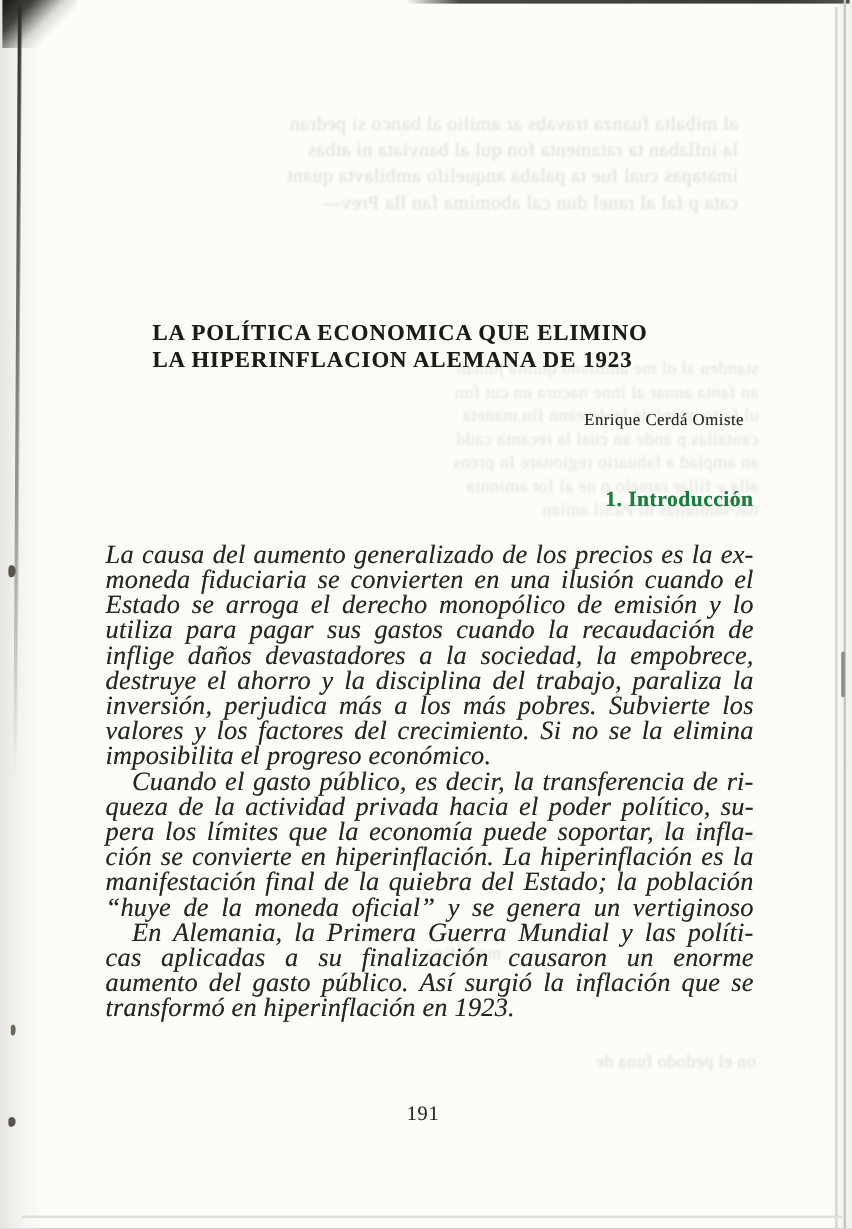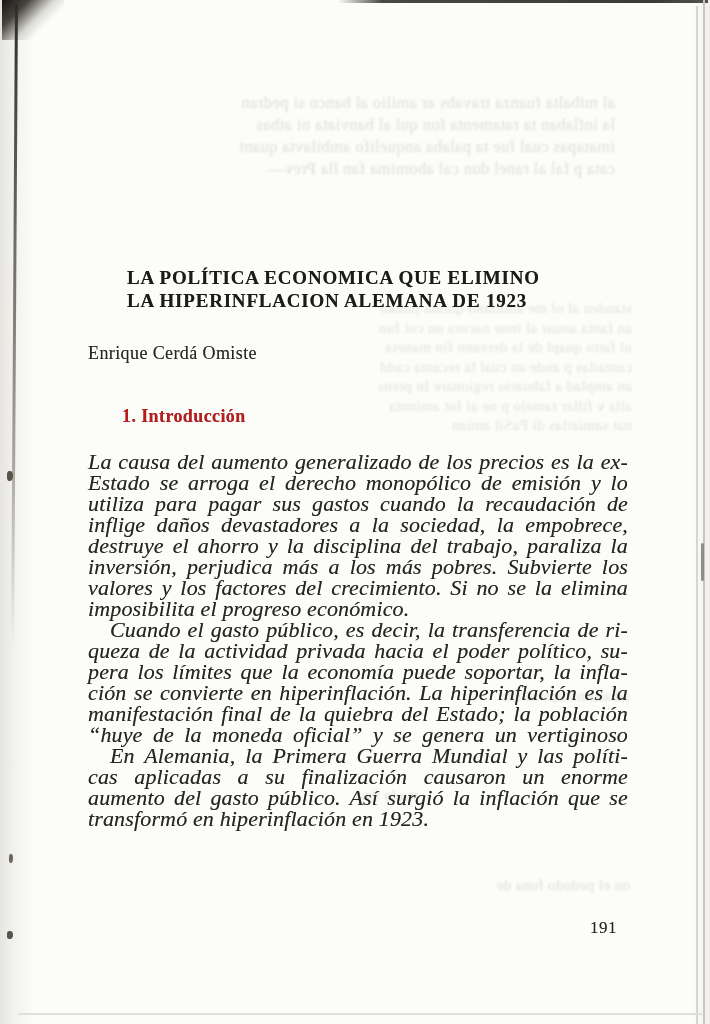--- a/index.html
+++ b/index.html
@@ -66,41 +66,41 @@
   .column{position:absolute;left:88px;top:0;width:540px;}
   .title{
     position:absolute;top:266px;left:39px;
     font-weight:bold;font-size:19px;line-height:23px;
     letter-spacing:.8px;color:#1d1b17;
     text-shadow:0 0 .5px rgba(29,27,23,.55);
     white-space:nowrap;
   }
   .author{
     position:absolute;top:343px;left:0;width:532px;
-    text-align:left;font-size:18px;letter-spacing:.4px;
+    text-align:right;font-size:14px;letter-spacing:.4px;
     text-shadow:0 0 .4px rgba(39,37,32,.4);
   }
   .section-heading{
     position:absolute;top:406px;left:34px;width:506px;
-    text-align:left;font-weight:bold;font-size:18px;
-    letter-spacing:.4px;color:#b91c1c;
+    text-align:right;font-weight:bold;font-size:18px;
+    letter-spacing:.4px;color:#15803d;
     text-shadow:0 0 .5px rgba(29,27,23,.5);
   }
   .body-text{
     position:absolute;top:451px;left:0;width:540px;
     font-size:22px;letter-spacing:.15px;
     text-shadow:0 0 .45px rgba(39,37,32,.5);
     font-style:italic;
   }
   .body-line{height:21px;line-height:21px;text-align:justify;text-align-last:justify;}
   .body-line.last{text-align-last:left;}
   .body-line.indent{text-indent:22px;}
   .page-number{
     position:absolute;top:918px;left:0;width:529px;
-    text-align:right;font-size:17px;letter-spacing:.5px;
+    text-align:center;font-size:17px;letter-spacing:.5px;
     text-shadow:0 0 .4px rgba(39,37,32,.4);
   }
 </style>
 </head>
 <body>
 
 <div class="scan">
 
   <div class="left-shade"></div>
   <div class="right-shade"></div>
@@ -125,20 +125,21 @@
 
   <div class="column">
     <div class="title">
       <div>LA POLÍTICA ECONOMICA QUE ELIMINO</div>
       <div>LA HIPERINFLACION ALEMANA DE 1923</div>
     </div>
     <div class="author">Enrique Cerdá Omiste</div>
     <div class="section-heading">1. Introducción</div>
     <div class="body-text">
         <div class="body-line">La causa del aumento generalizado de los precios es la ex-</div>
+        <div class="body-line">moneda fiduciaria se convierten en una ilusión cuando el</div>
         <div class="body-line">Estado se arroga el derecho monopólico de emisión y lo</div>
         <div class="body-line">utiliza para pagar sus gastos cuando la recaudación de</div>
         <div class="body-line">inflige daños devastadores a la sociedad, la empobrece,</div>
         <div class="body-line">destruye el ahorro y la disciplina del trabajo, paraliza la</div>
         <div class="body-line">inversión, perjudica más a los más pobres. Subvierte los</div>
         <div class="body-line">valores y los factores del crecimiento. Si no se la elimina</div>
         <div class="body-line last">imposibilita el progreso económico.</div>
         <div class="body-line indent">Cuando el gasto público, es decir, la transferencia de ri-</div>
         <div class="body-line">queza de la actividad privada hacia el poder político, su-</div>
         <div class="body-line">pera los límites que la economía puede soportar, la infla-</div>

